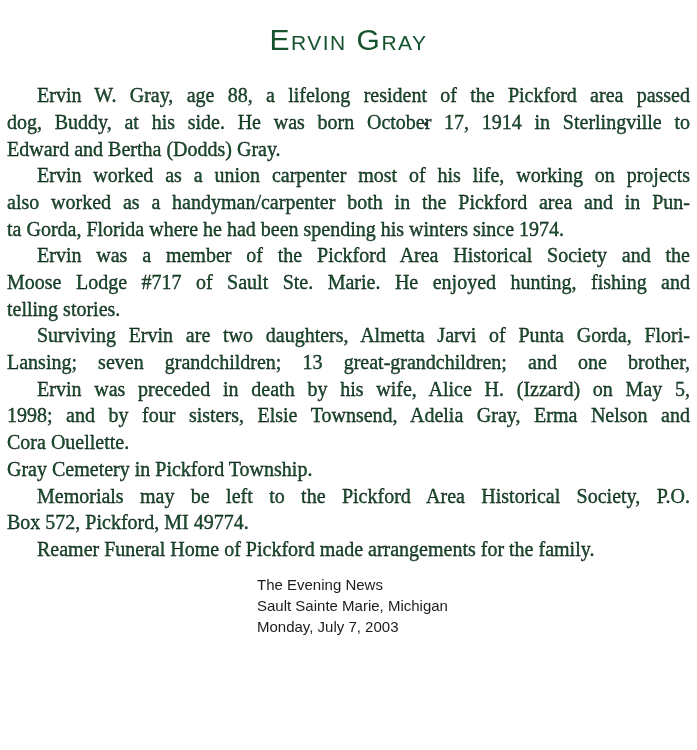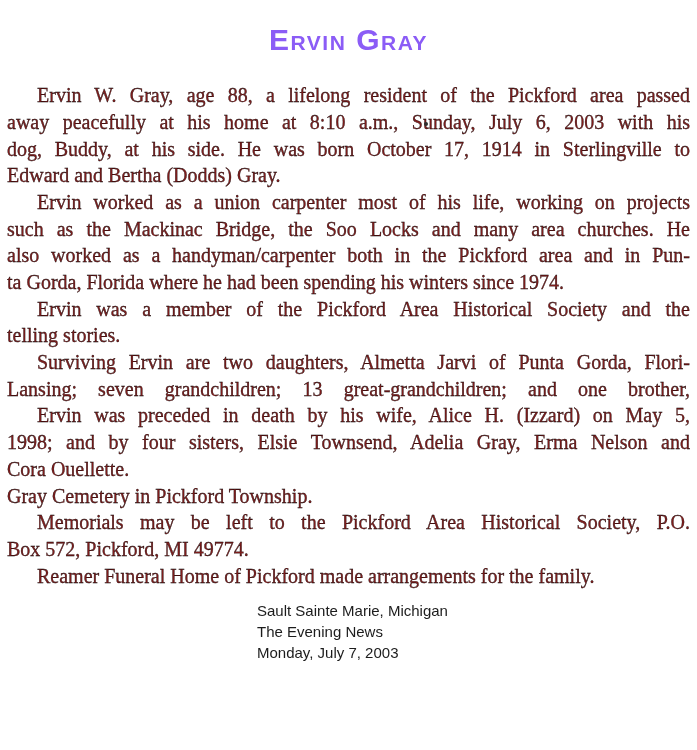--- a/index.html
+++ b/index.html
@@ -8,36 +8,36 @@
     height: 750px;
     background: #ffffff;
     position: relative;
     overflow: hidden;
     font-family: "Liberation Serif", serif;
   }
   .title {
     padding-top: 5px;
     text-align: center;
     font-family: "Liberation Sans", sans-serif;
-    font-weight: bold;
+    font-weight: normal;
     font-variant: small-caps;
     font-size: 30px;
     line-height: 30px;
     letter-spacing: 1.5px;
-    color: #8b5cf6;
+    color: #14532d;
   }
   .article {
     padding: 7px 7px 0 7px;
   }
   .ln {
     font-size: 20px;
     line-height: 26.7px;
     height: 26.7px;
     overflow: hidden;
-    color: #7f1d1d;
+    color: #14532d;
     text-align: justify;
     text-align-last: justify;
     -webkit-text-stroke: 0.3px #000;
   }
   .ln.first { text-indent: 30px; }
   .ln.end { text-align-last: left; }
   .source {
     margin: 11px 0 0 257px;
     font-family: "Liberation Sans", sans-serif;
     font-size: 15px;
@@ -55,32 +55,31 @@
   }
 </style>
 </head>
 <body>
 
 <h1 class="title">Ervin Gray</h1>
 
 <div class="article">
   <div>
     <div class="ln first">Ervin W. Gray, age 88, a lifelong resident of the Pickford area passed</div>
-    <div class="ln">away peacefully at his home at 8:10 a.m., Sunday, July 6, 2003 with his</div>
     <div class="ln">dog, Buddy, at his side. He was born October 17, 1914 in Sterlingville to</div>
     <div class="ln end">Edward and Bertha (Dodds) Gray.</div>
   </div>
   <div>
     <div class="ln first">Ervin worked as a union carpenter most of his life, working on projects</div>
-    <div class="ln">such as the Mackinac Bridge, the Soo Locks and many area churches. He</div>
     <div class="ln">also worked as a handyman/carpenter both in the Pickford area and in Pun-</div>
     <div class="ln end">ta Gorda, Florida where he had been spending his winters since 1974.</div>
   </div>
   <div>
     <div class="ln first">Ervin was a member of the Pickford Area Historical Society and the</div>
+    <div class="ln">Moose Lodge #717 of Sault Ste. Marie. He enjoyed hunting, fishing and</div>
     <div class="ln end">telling stories.</div>
   </div>
   <div>
     <div class="ln first">Surviving Ervin are two daughters, Almetta Jarvi of Punta Gorda, Flori-</div>
     <div class="ln">Lansing; seven grandchildren; 13 great-grandchildren; and one brother,</div>
   </div>
   <div>
     <div class="ln first">Ervin was preceded in death by his wife, Alice H. (Izzard) on May 5,</div>
     <div class="ln">1998; and by four sisters, Elsie Townsend, Adelia Gray, Erma Nelson and</div>
     <div class="ln end">Cora Ouellette.</div>
@@ -91,19 +90,19 @@
   <div>
     <div class="ln first">Memorials may be left to the Pickford Area Historical Society, P.O.</div>
     <div class="ln end">Box 572, Pickford, MI  49774.</div>
   </div>
   <div>
     <div class="ln first end">Reamer Funeral Home of Pickford made arrangements for the family.</div>
   </div>
 </div>
 
 <div class="source">
+  <div>The Evening News</div>
   <div>Sault Sainte Marie, Michigan</div>
-  <div>The Evening News</div>
   <div>Monday, July 7, 2003</div>
 
 </div>
 
 <div class="artifact-dot"></div>
 
 </body></html>

